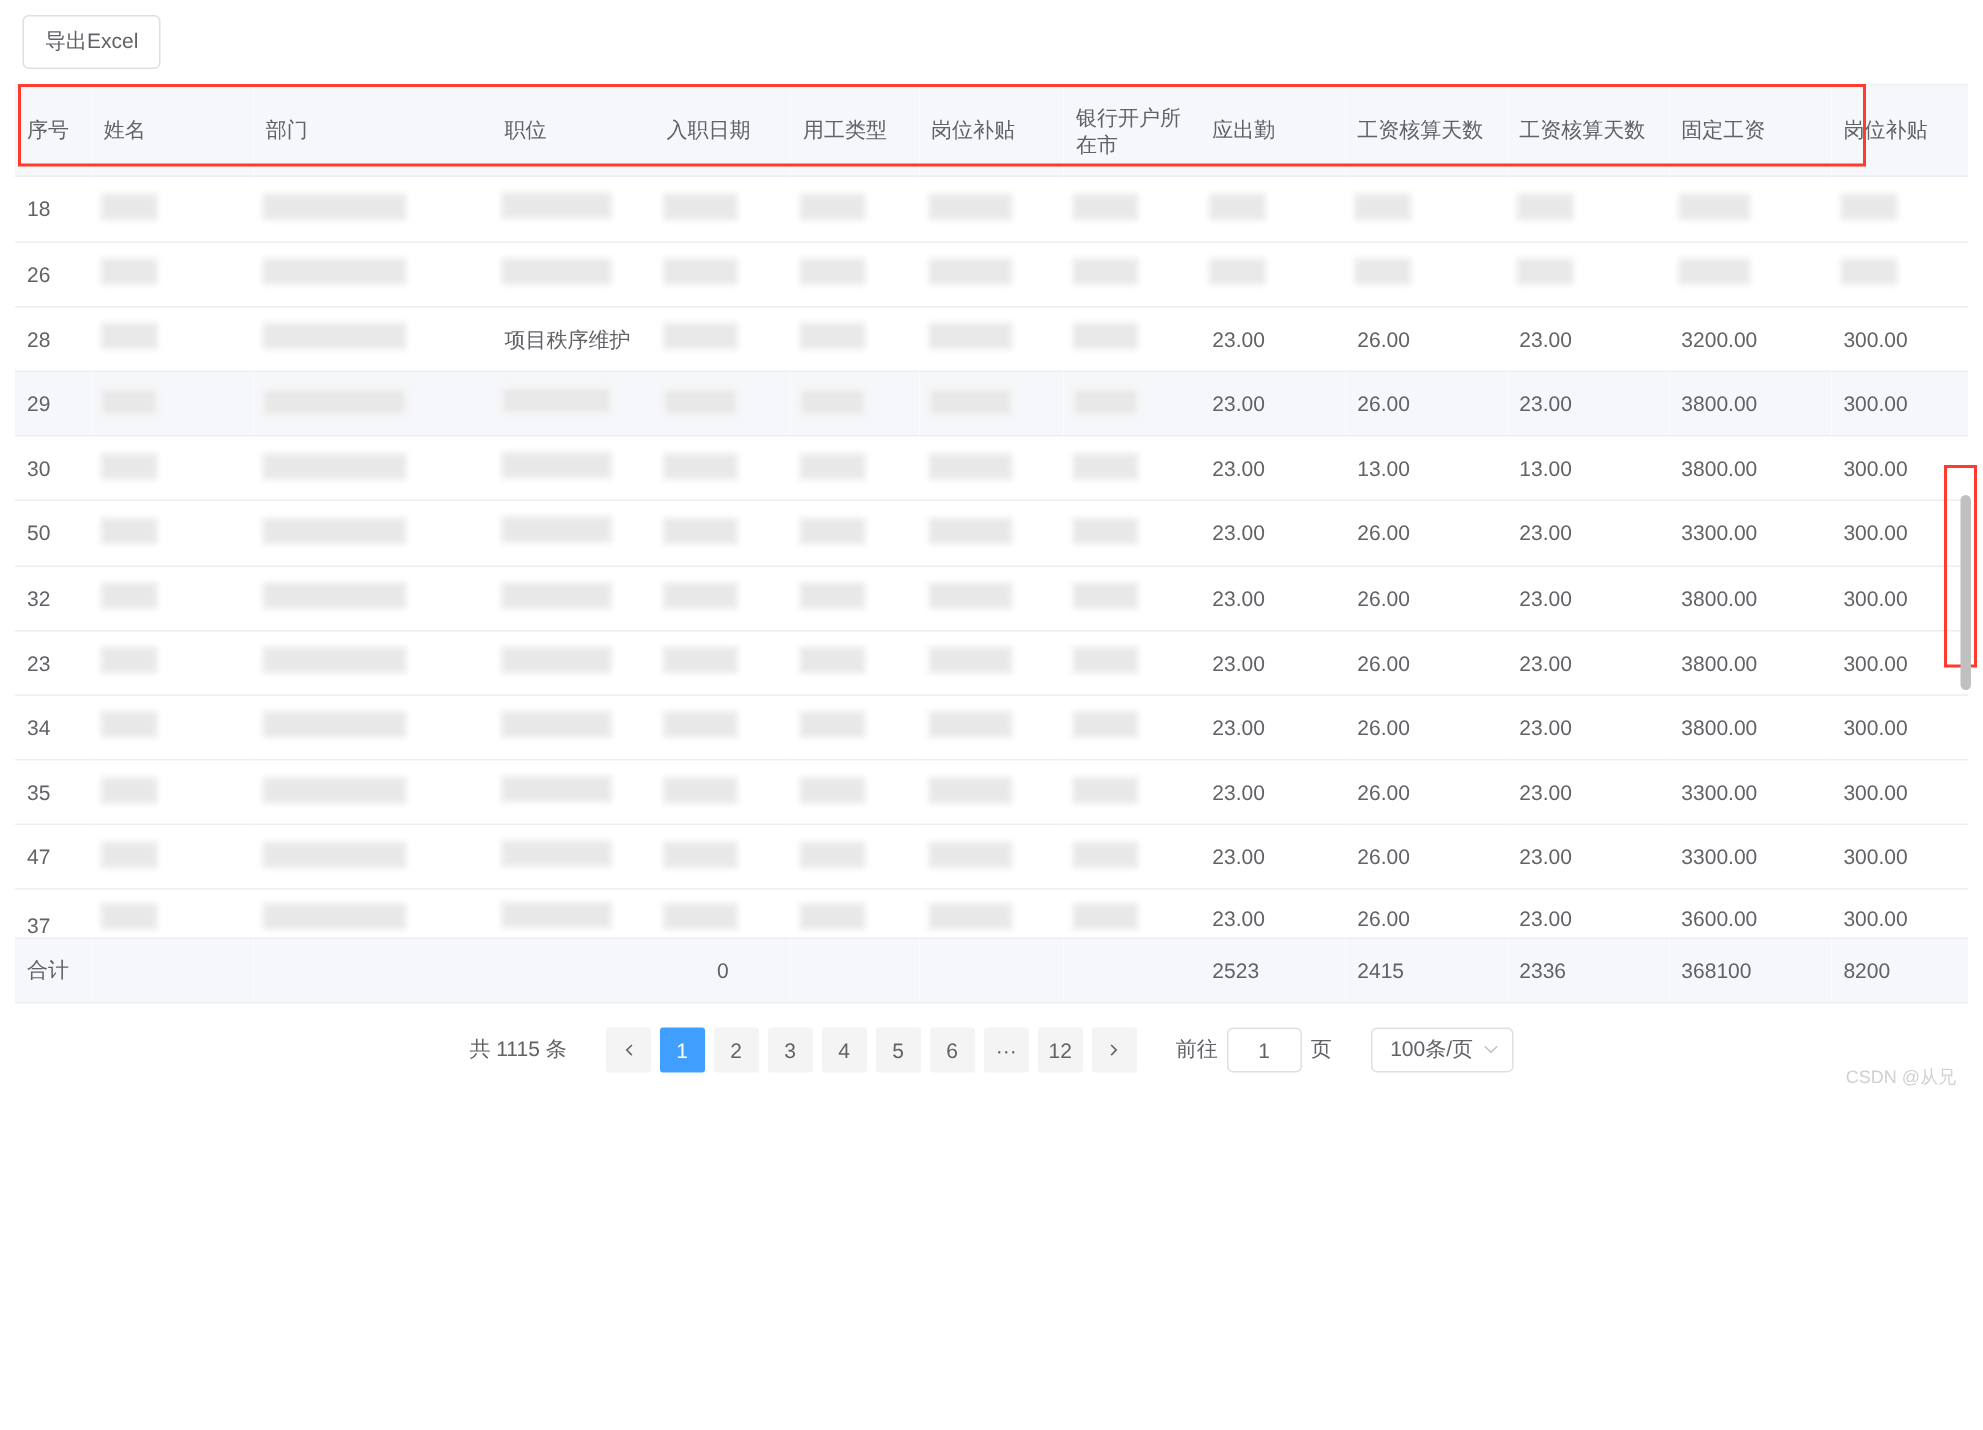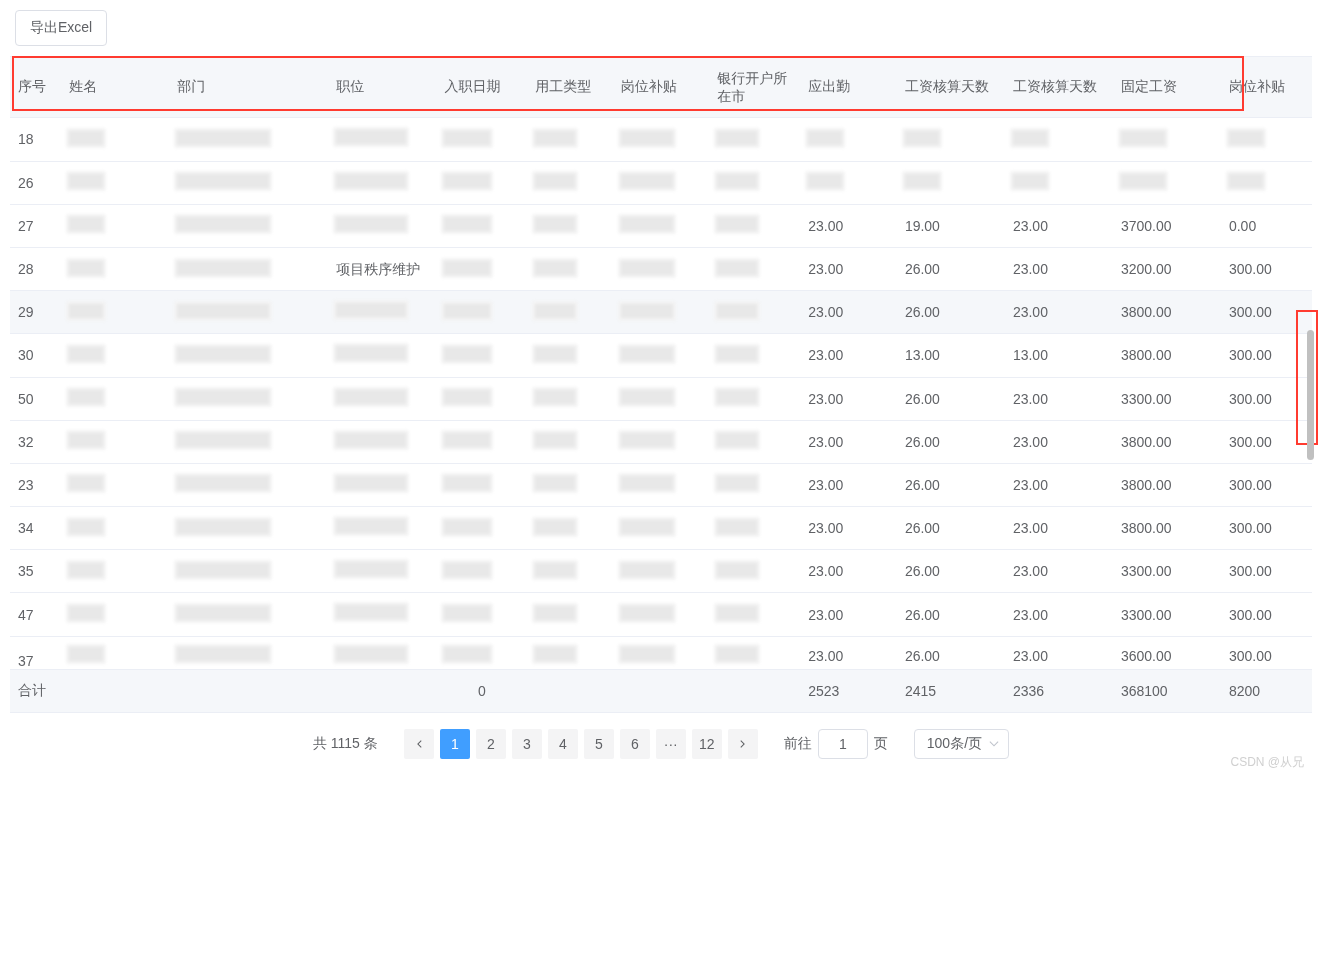--- a/index.html
+++ b/index.html
@@ -175,35 +175,20 @@
           <td style="white-space:normal;line-height:1.3;"><span class="pix" style="width:70px"></span></td>
           <td style=""><span class="pix" style="width:46px"></span></td>
           <td style=""><span class="pix" style="width:40px"></span></td>
           <td style=""><span class="pix" style="width:52px"></span></td>
           <td style=""><span class="pix" style="width:40px"></span></td>
           <td style=""><span class="pix" style="width:34px"></span></td>
           <td style=""><span class="pix" style="width:34px"></span></td>
           <td style=""><span class="pix" style="width:34px"></span></td>
           <td style=""><span class="pix" style="width:44px"></span></td>
           <td style=""><span class="pix" style="width:34px"></span></td>
-        </tr>
-        <tr>
-          <td style="">27</td>
-          <td style=""><span class="pix" style="width:34px"></span></td>
-          <td style=""><span class="pix" style="width:92px"></span></td>
-          <td style="white-space:normal;line-height:1.3;"><span class="pix" style="width:70px"></span></td>
-          <td style=""><span class="pix" style="width:46px"></span></td>
-          <td style=""><span class="pix" style="width:40px"></span></td>
-          <td style=""><span class="pix" style="width:52px"></span></td>
-          <td style=""><span class="pix" style="width:40px"></span></td>
-          <td style="">23.00</td>
-          <td style="">19.00</td>
-          <td style="">23.00</td>
-          <td style="">3700.00</td>
-          <td style="">0.00</td>
         </tr>
         <tr>
           <td style="">28</td>
           <td style=""><span class="pix" style="width:34px"></span></td>
           <td style=""><span class="pix" style="width:92px"></span></td>
           <td style="white-space:normal;line-height:1.3;">项目秩序维护</td>
           <td style=""><span class="pix" style="width:46px"></span></td>
           <td style=""><span class="pix" style="width:40px"></span></td>
           <td style=""><span class="pix" style="width:52px"></span></td>
           <td style=""><span class="pix" style="width:40px"></span></td>

